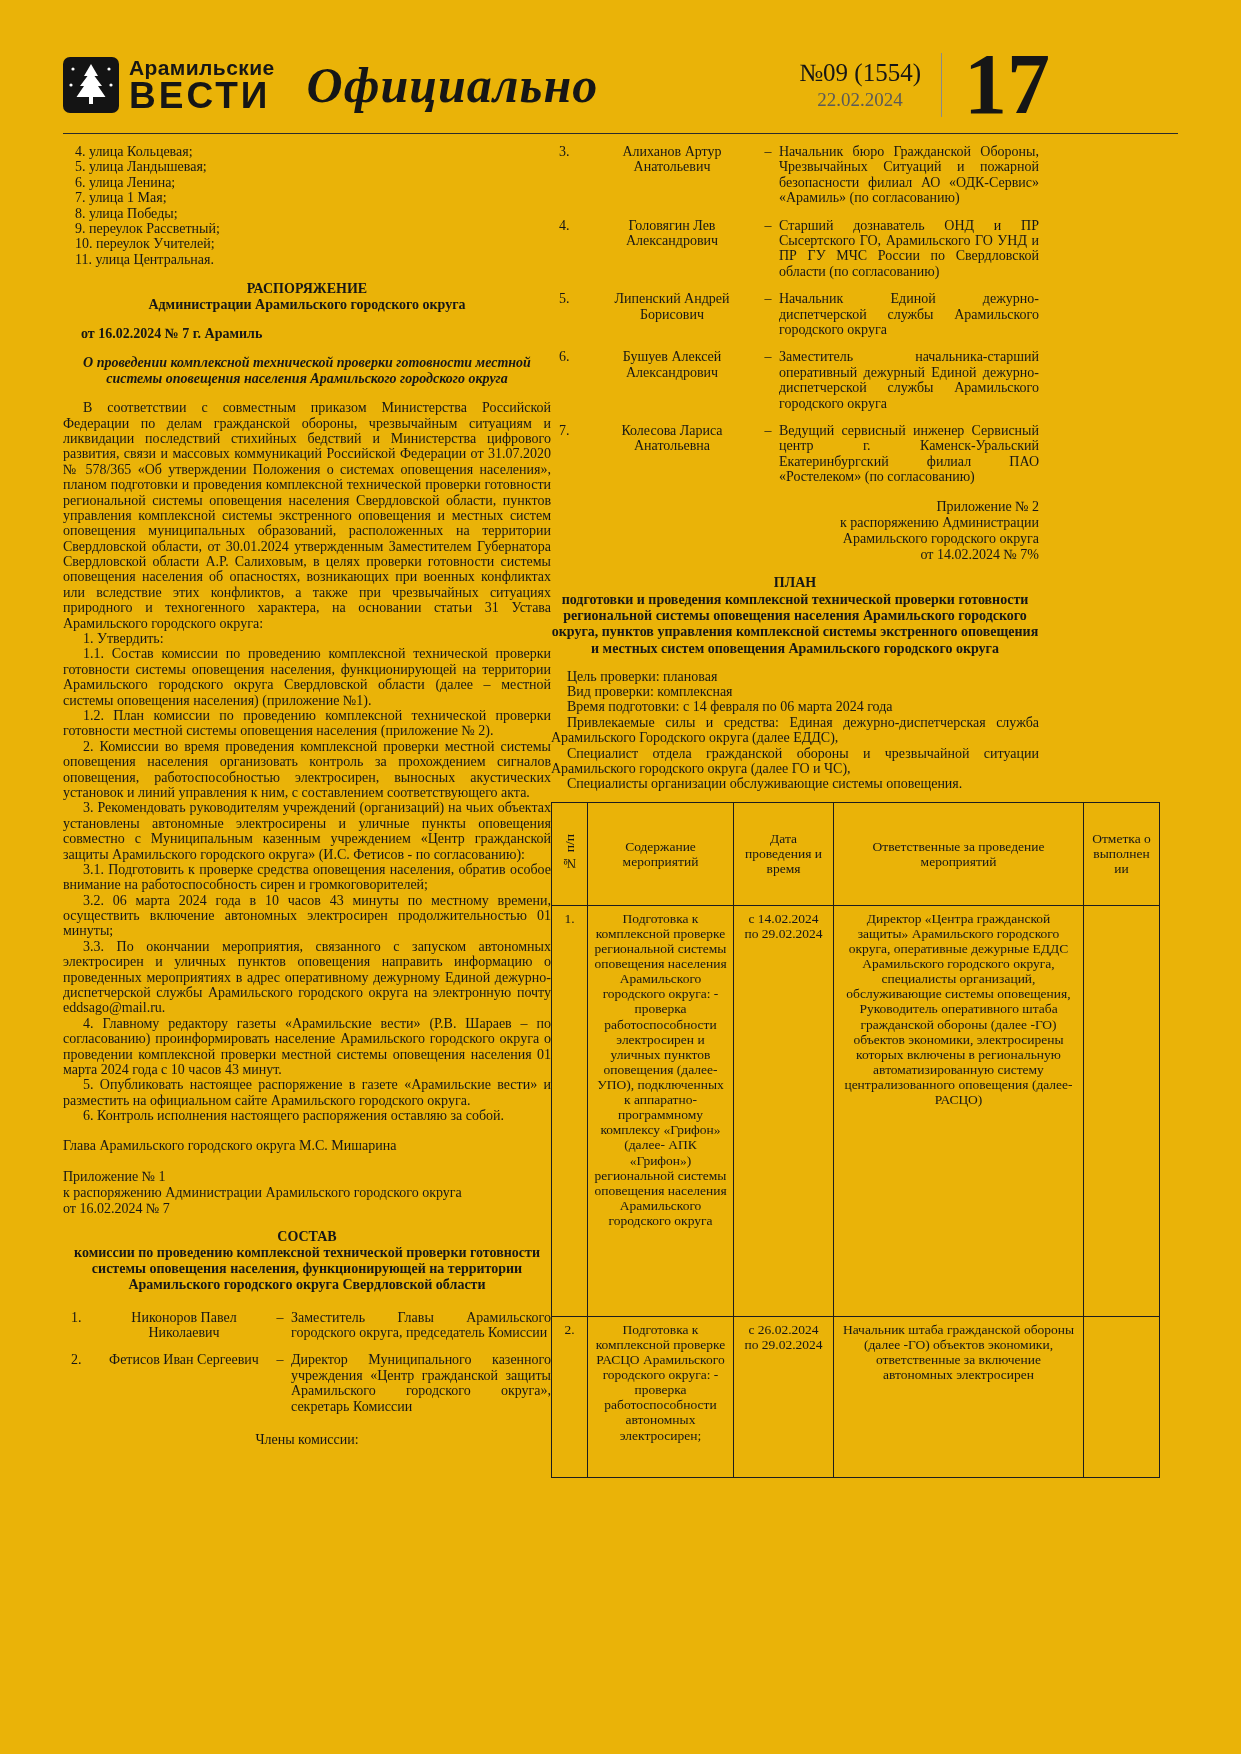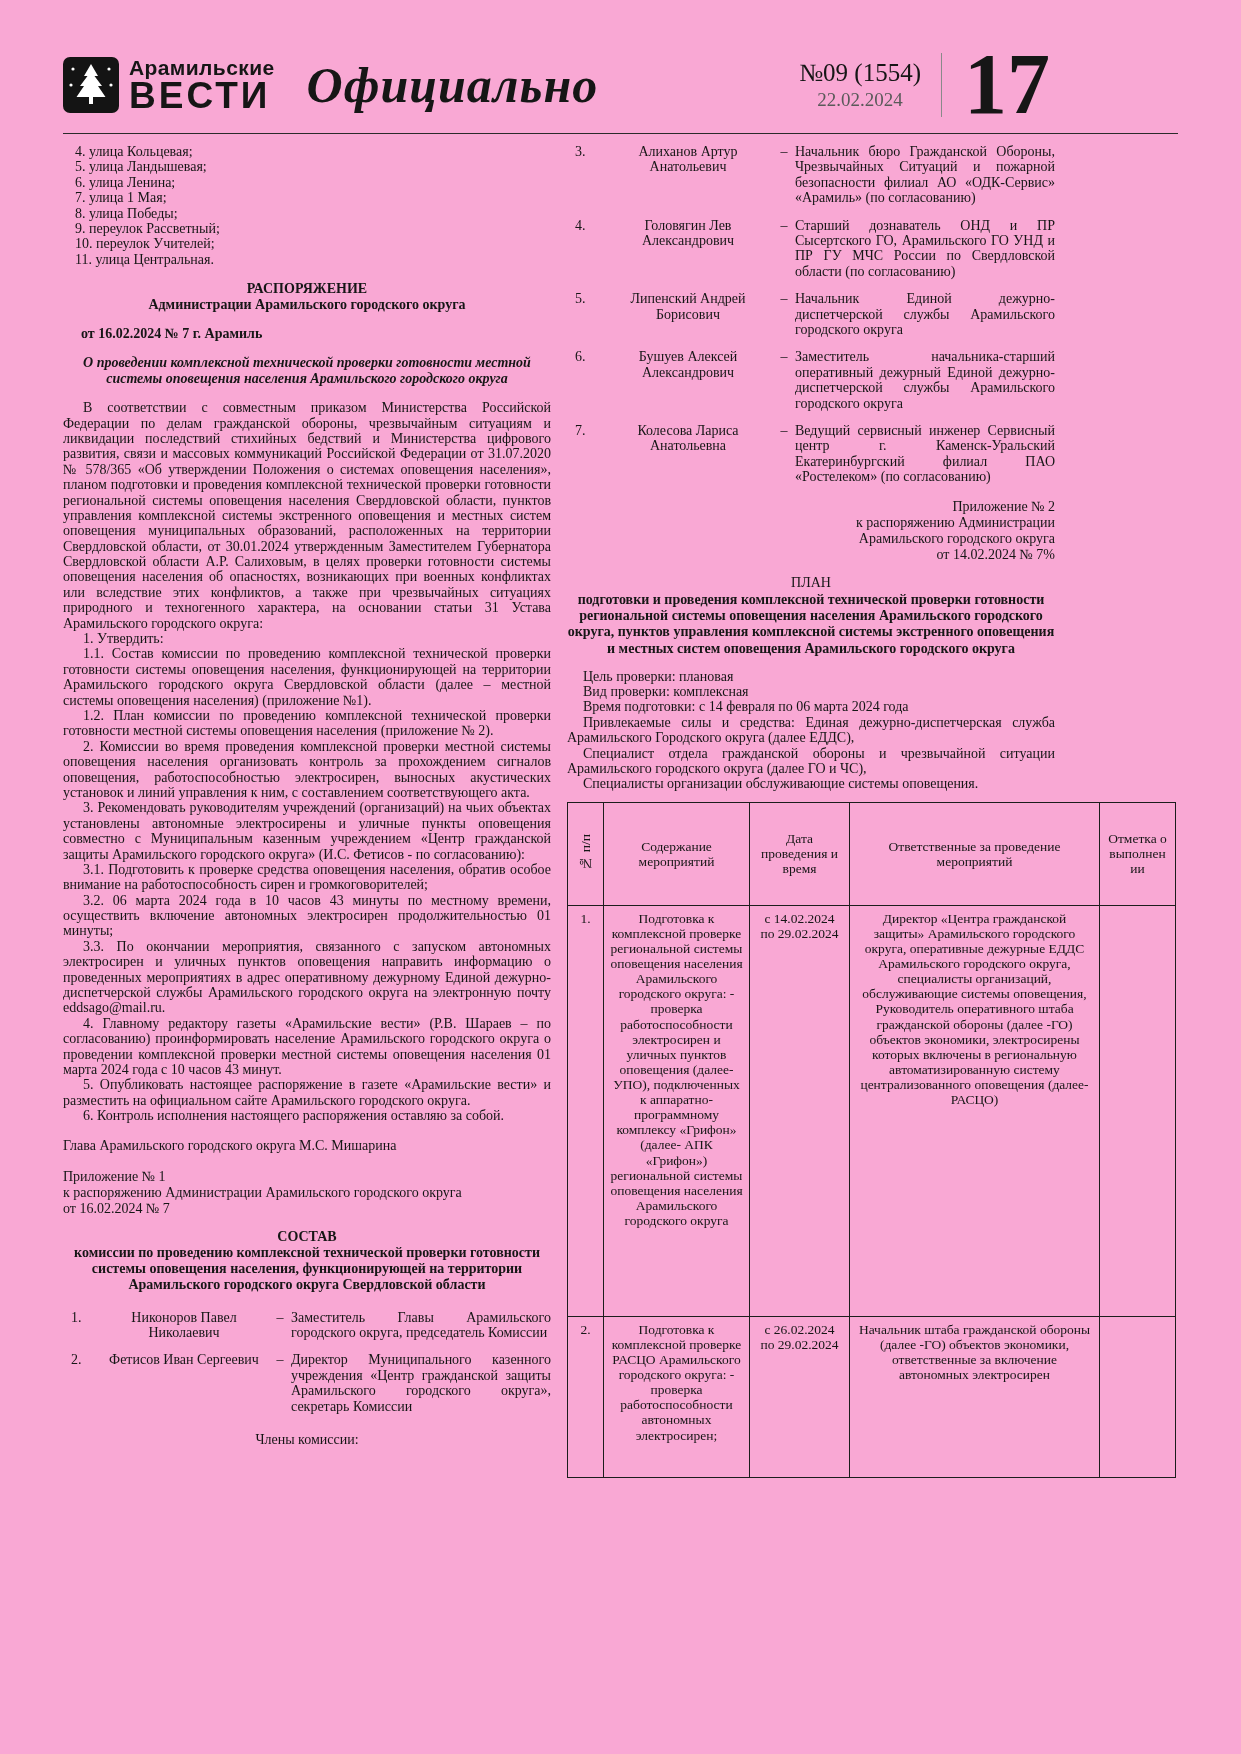--- a/index.html
+++ b/index.html
@@ -1,53 +1,53 @@
 <!DOCTYPE html>
 <html lang="ru"><head>
 <meta charset="utf-8">
 <style>
   html,body{margin:0;padding:0;background:#ffffff;}
   body{width:1241px;font-family:"Liberation Serif",serif;color:#161616;}
-  .page{width:1241px;height:1754px;padding:48px 63px 30px;box-sizing:border-box;overflow:hidden;position:relative;background:#f9a8d4;}
+  .page{width:1241px;height:1754px;padding:48px 63px 30px;box-sizing:border-box;overflow:hidden;position:relative;background:#eab308;}
 
   
   .masthead{display:flex;align-items:center;border-bottom:1.5px solid #2b2b2b;padding-bottom:12px;}
   .brand{display:flex;align-items:center;gap:10px;font-family:"Liberation Sans",sans-serif;}
   .emblem{width:56px;height:56px;flex:0 0 56px;}
   .brand-top{font-size:21px;font-weight:bold;letter-spacing:.4px;line-height:1.05;}
   .brand-bottom{font-size:37px;font-weight:800;letter-spacing:3px;line-height:.9;}
   .section-title{font-style:italic;font-weight:bold;font-size:50px;margin-left:32px;letter-spacing:1px;}
   .spacer{flex:1;}
   .issue-block{text-align:center;margin-right:20px;}
   .issue-number{font-size:25px;}
   .issue-date{font-size:19px;color:#5a5a5a;margin-top:2px;}
   .v-divider{width:1px;height:64px;background:#8a8a8a;margin-right:22px;}
   .page-number{font-size:86px;font-weight:bold;line-height:.85;margin-right:128px;}
 
   
-  .columns{display:flex;gap:16px;padding-top:10px;}
+  .columns{display:flex;padding-top:10px;}
   .col-left,.col-right{width:488px;flex:0 0 488px;font-size:14px;line-height:1.1;}
 
   .street-list{padding-left:12px;}
   .doc-heading{text-align:center;font-weight:bold;margin:14px 0 0;}
   .date-line{text-indent:18px;margin:14px 0 14px;font-weight:bold;}
   .subject{text-align:center;font-weight:bold;font-style:italic;margin:0 4px 14px;}
   .body-p{text-align:justify;text-indent:20px;margin:0;hyphens:auto;}
   .signature{margin:14px 0 0;}
   .annex{text-align:left;margin:16px 0 10px;line-height:1.15;}
   .sostav{text-align:center;font-weight:bold;margin:12px 6px 16px;line-height:1.15;}
   .member{display:grid;grid-template-columns:36px 170px 22px 1fr;margin-bottom:12px;}
   .m-num{padding-left:8px;}
   .m-name{text-align:center;padding:0 4px;}
   .m-dash{text-align:center;}
   .m-role{text-align:justify;hyphens:auto;}
   .members-note{text-align:center;margin-top:18px;}
 
   .annex2{text-align:right;margin:14px 0 12px;line-height:1.15;}
-  .plan-head{text-align:center;font-weight:normal;margin:0 0 2px;}
+  .plan-head{text-align:center;font-weight:bold;margin:0 0 2px;}
   .plan-sub{text-align:center;font-weight:bold;margin:0 0 12px;line-height:1.15;}
   .plan-line{text-align:justify;text-indent:16px;margin:0;}
 
   
   .plan-table{border-collapse:collapse;width:608px;margin-top:10px;font-size:13.5px;line-height:1.12;table-layout:fixed;}
   .plan-table th,.plan-table td{border:1px solid #1d1d1d;padding:5px 6px;text-align:center;vertical-align:top;overflow-wrap:break-word;}
   .plan-table th{vertical-align:middle;height:92px;font-weight:normal;}
   .vert-text{writing-mode:vertical-rl;transform:rotate(180deg);display:inline-block;white-space:nowrap;}
   tr.row-tall td{height:400px;}
   tr.row-short td{height:150px;}

